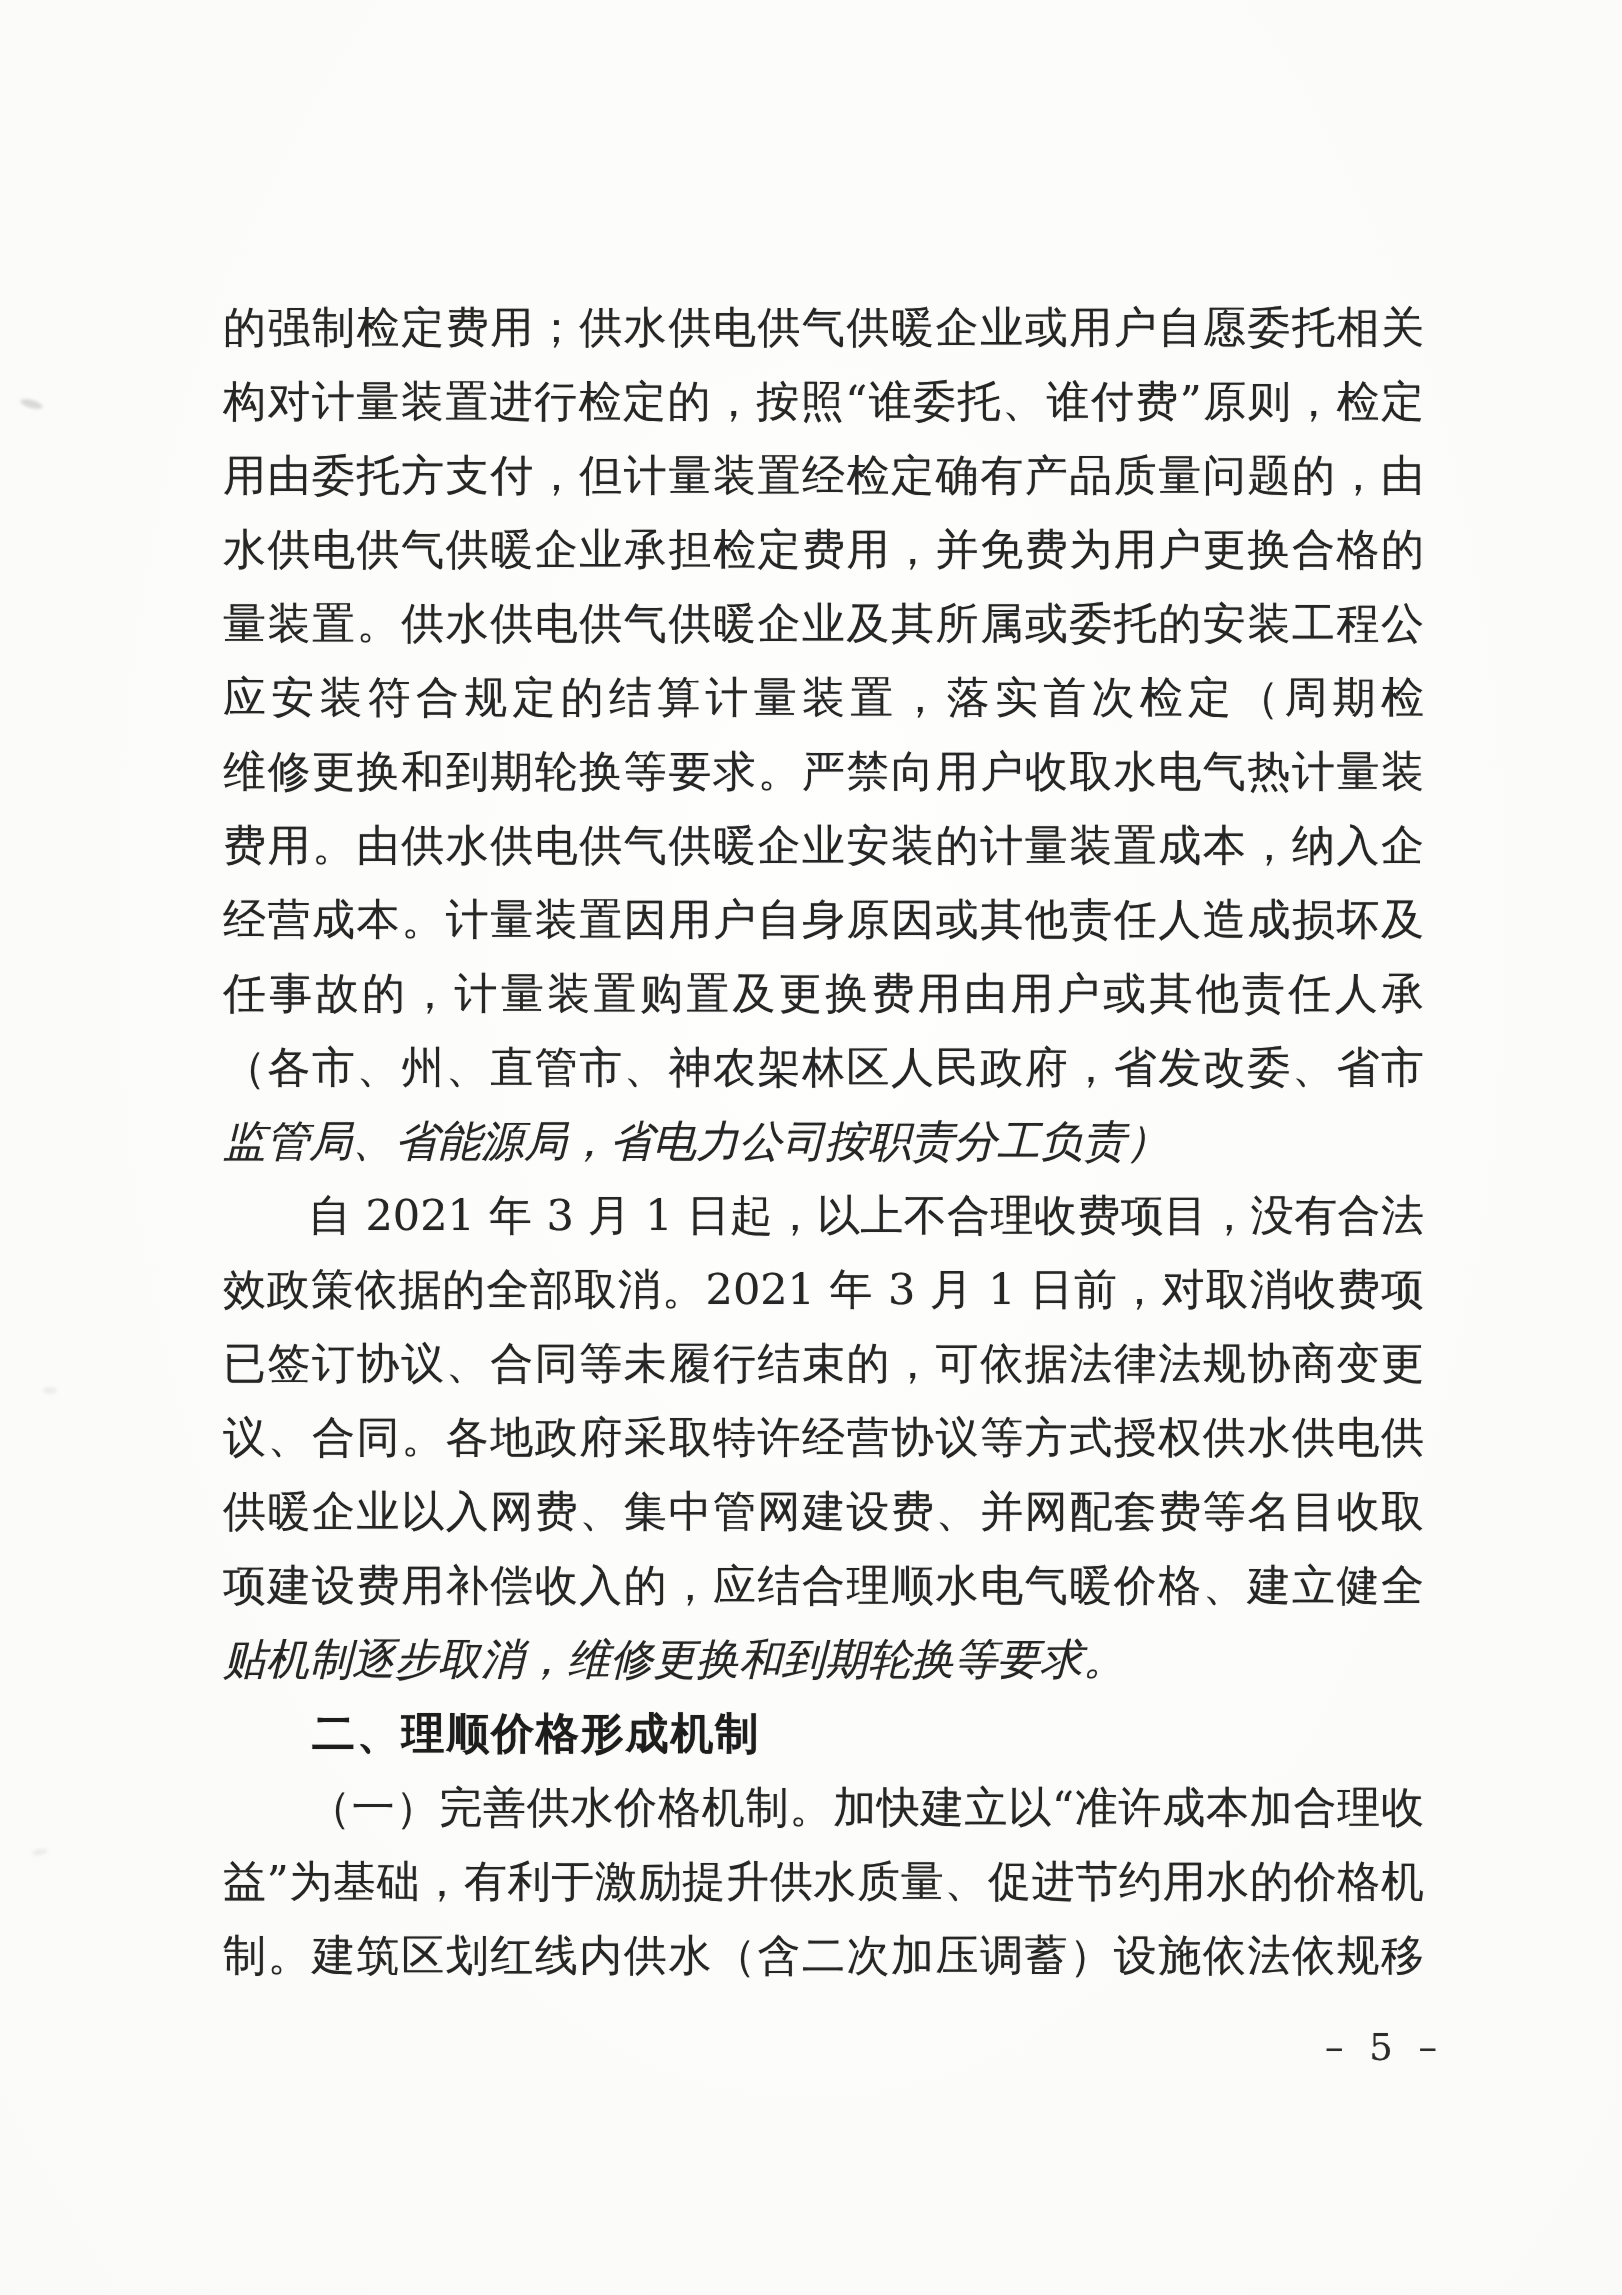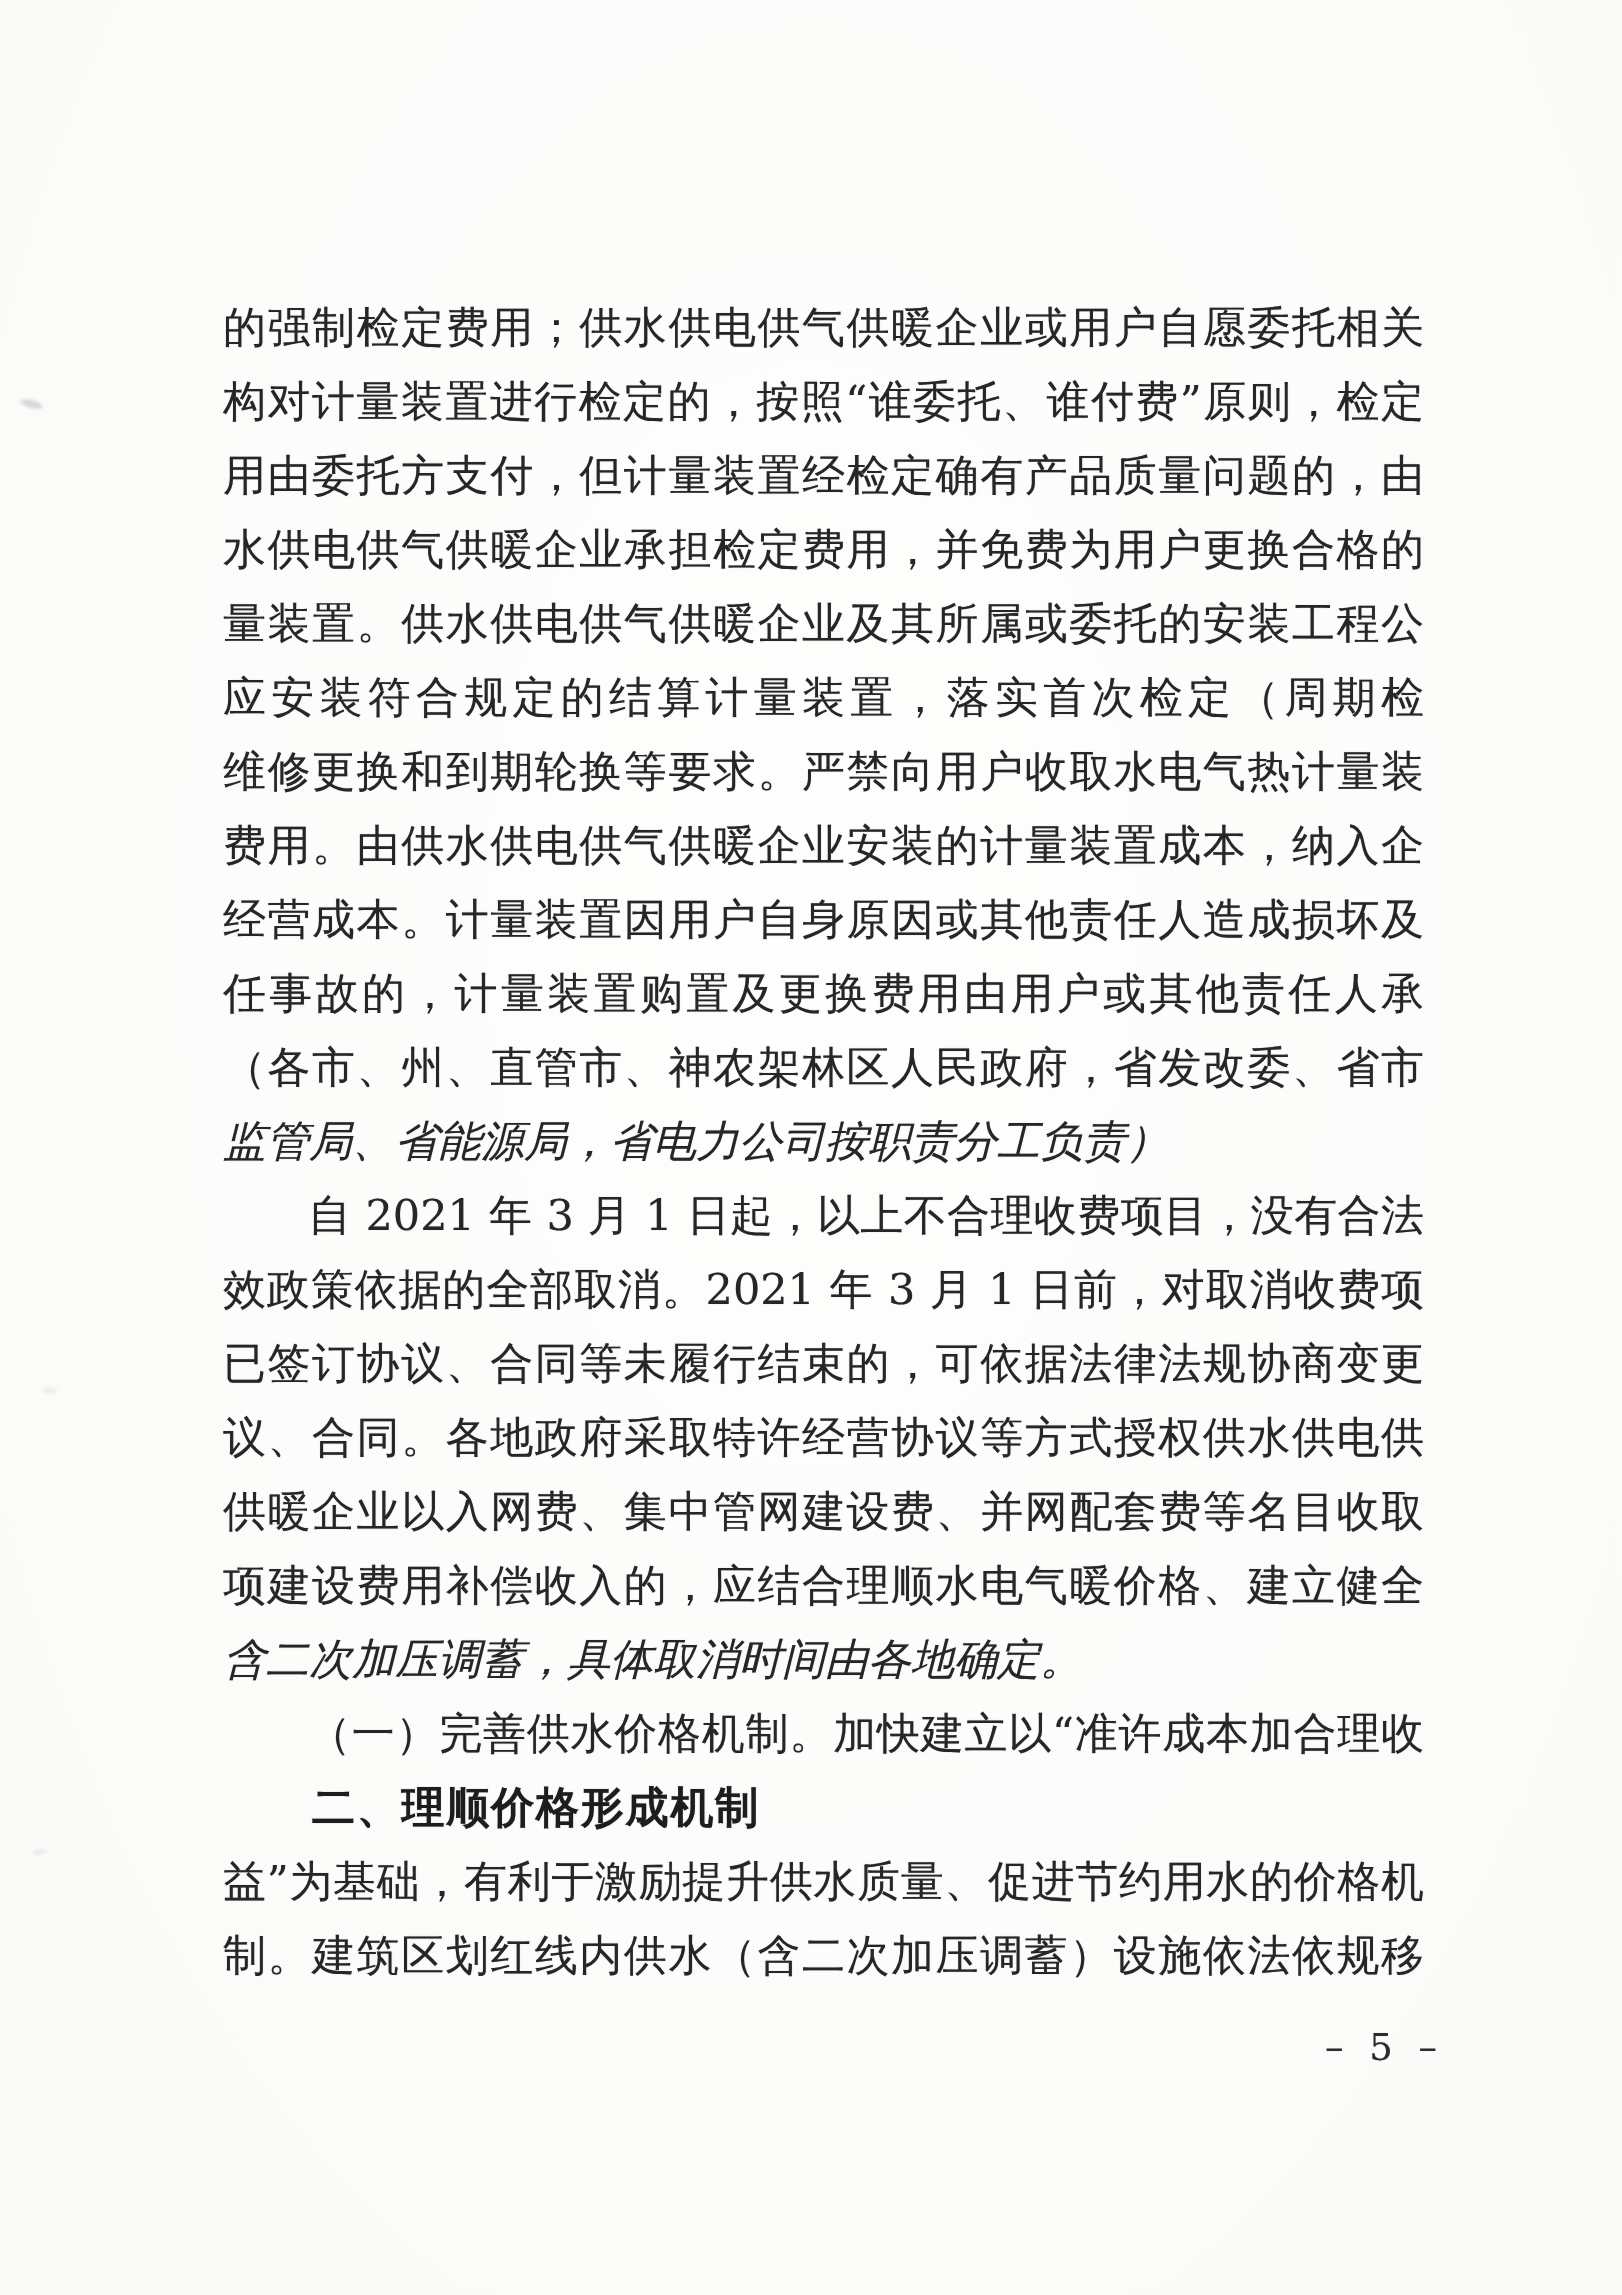--- a/index.html
+++ b/index.html
@@ -124,23 +124,23 @@
     <div class="line j">经营成本。计量装置因用户自身原因或其他责任人造成损坏及责</div>
     <div class="line j">任事故的，计量装置购置及更换费用由用户或其他责任人承担。</div>
     <div class="line j">（各市、州、直管市、神农架林区人民政府，省发改委、省市场</div>
     <div class="line plain">监管局、省能源局，省电力公司按职责分工负责）</div>
     <div class="line j indent">自 2021 年 3 月 1 日起，以上不合理收费项目，没有合法有</div>
     <div class="line j">效政策依据的全部取消。2021 年 3 月 1 日前，对取消收费项目</div>
     <div class="line j">已签订协议、合同等未履行结束的，可依据法律法规协商变更协</div>
     <div class="line j">议、合同。各地政府采取特许经营协议等方式授权供水供电供气</div>
     <div class="line j">供暖企业以入网费、集中管网建设费、并网配套费等名目收取专</div>
     <div class="line j">项建设费用补偿收入的，应结合理顺水电气暖价格、建立健全补</div>
-    <div class="line plain">含二次加压调蓄，具体取消时间由各地确定。</div>
+    <div class="line plain">贴机制逐步取消，维修更换和到期轮换等要求。</div>
+    <div class="line heading">二、理顺价格形成机制</div>
     <div class="line j indent">（一）完善供水价格机制。加快建立以“准许成本加合理收</div>
-    <div class="line heading">二、理顺价格形成机制</div>
     <div class="line j">益”为基础，有利于激励提升供水质量、促进节约用水的价格机</div>
     <div class="line j">制。建筑区划红线内供水（含二次加压调蓄）设施依法依规移交</div>
   </main>
 
   <div class="page-number">– 5 –</div>
 
 </div>
 
 
 </body></html>

